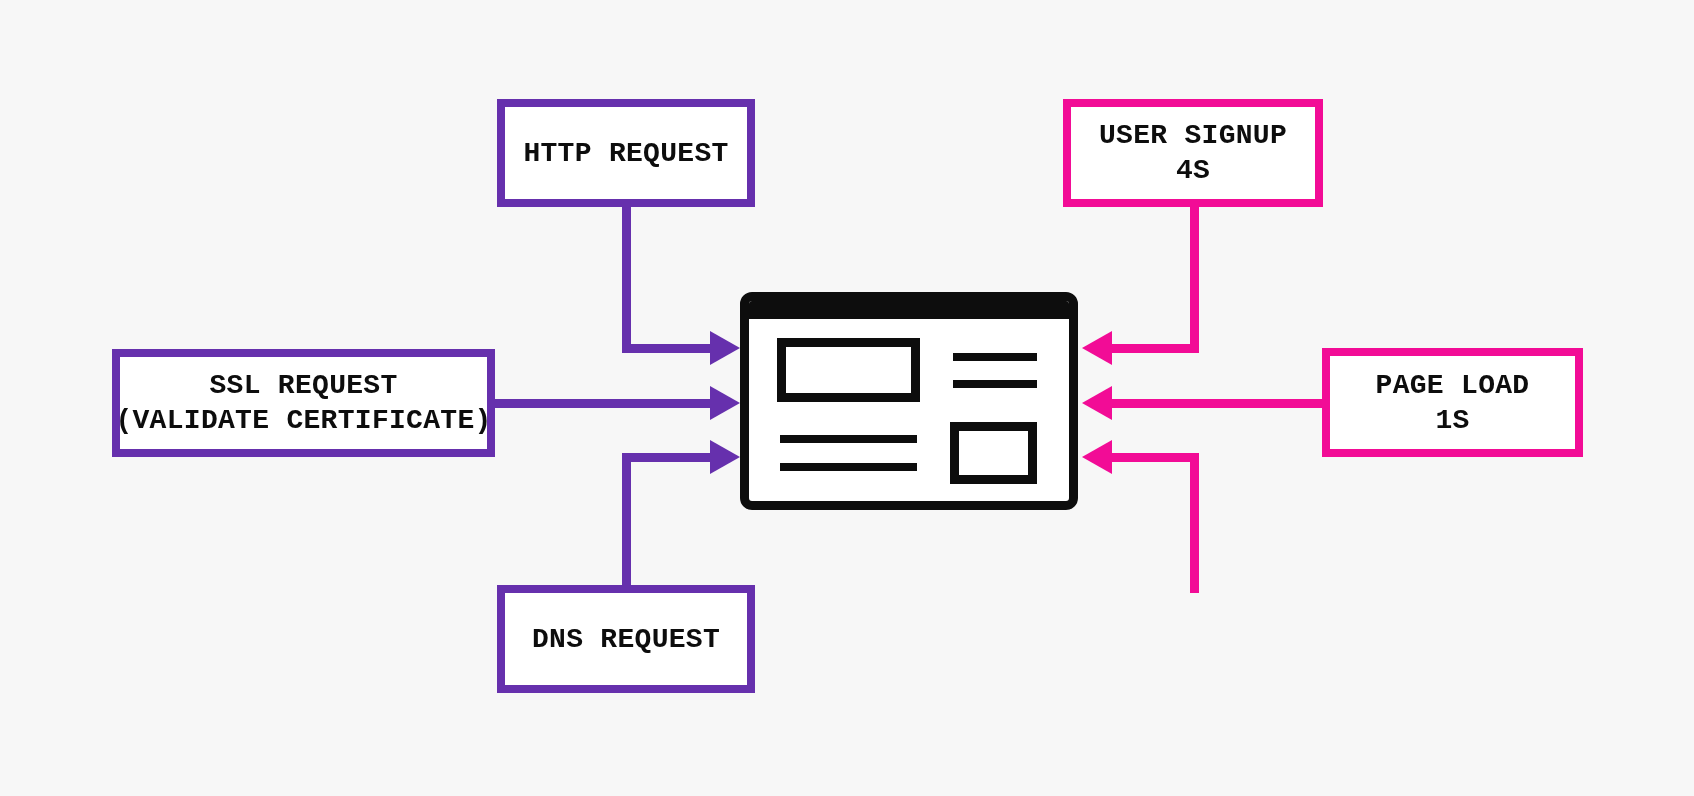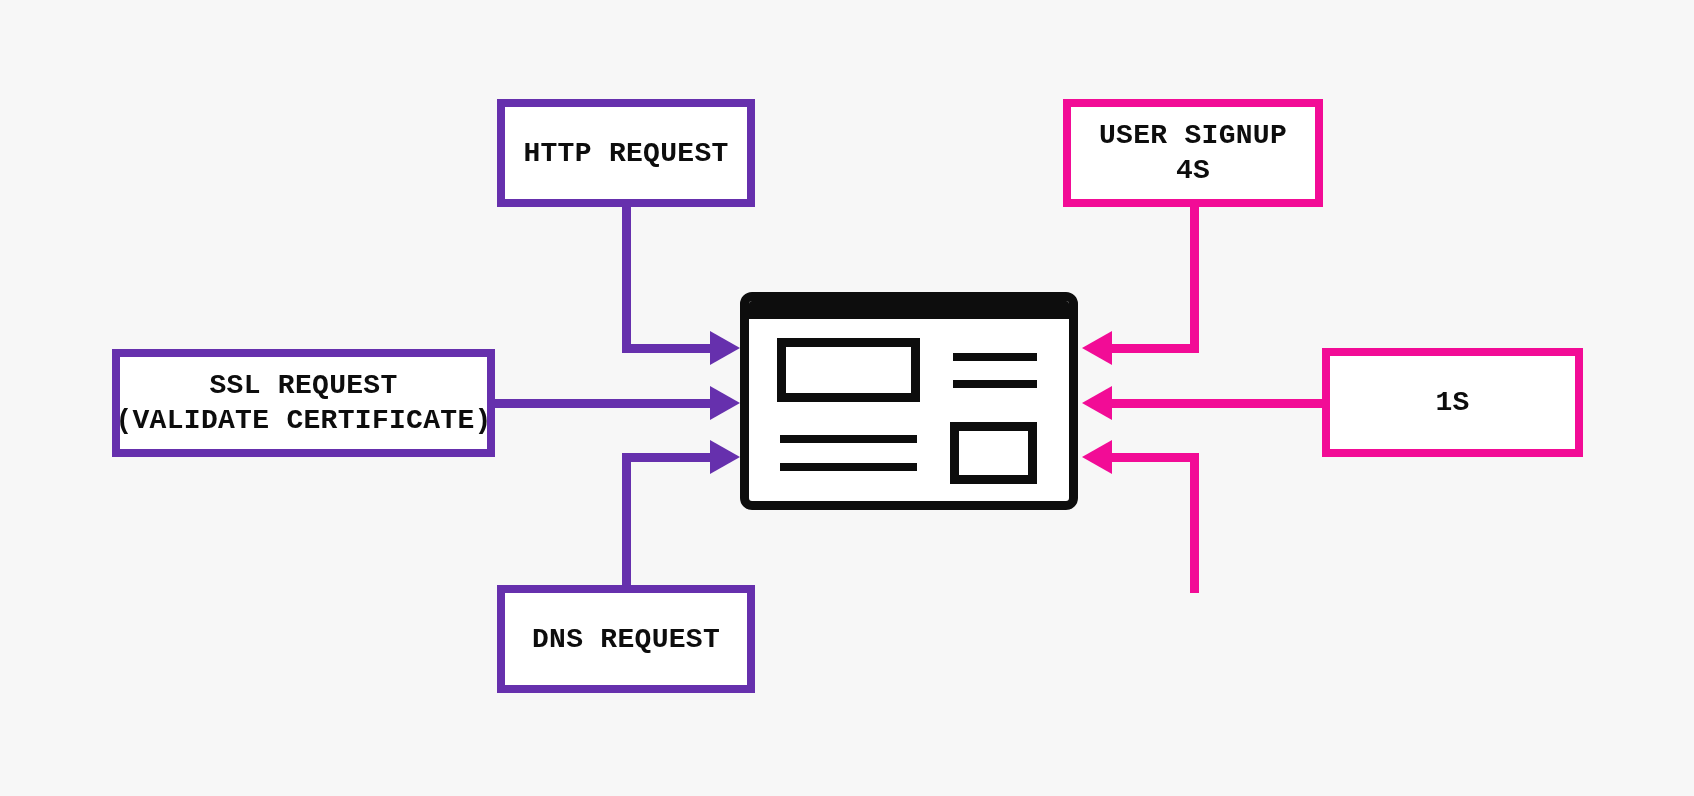--- a/index.html
+++ b/index.html
@@ -110,20 +110,21 @@
   <div class="node purple" style="left:497px;top:585px;width:258px;height:108px">
     <span class="node-line">DNS REQUEST</span>
   </div>
 
   <div class="node pink" style="left:1063px;top:99px;width:260px;height:108px">
     <span class="node-line">USER SIGNUP</span>
     <span class="node-line">4S</span>
   </div>
 
   <div class="node pink" style="left:1322px;top:348px;width:261px;height:109px">
+    <span class="node-line">PAGE LOAD</span>
     <span class="node-line">1S</span>
   </div>
 
 
   <div class="browser">
     <div class="browser-bar"></div>
     <div class="b-el b-rect" style="left:28px;top:37px;width:143px;height:64px"></div>
     <div class="b-el b-line" style="left:204px;top:52px;width:84px;height:8px"></div>
     <div class="b-el b-line" style="left:204px;top:79px;width:84px;height:8px"></div>
     <div class="b-el b-line" style="left:31px;top:134px;width:137px;height:8px"></div>

